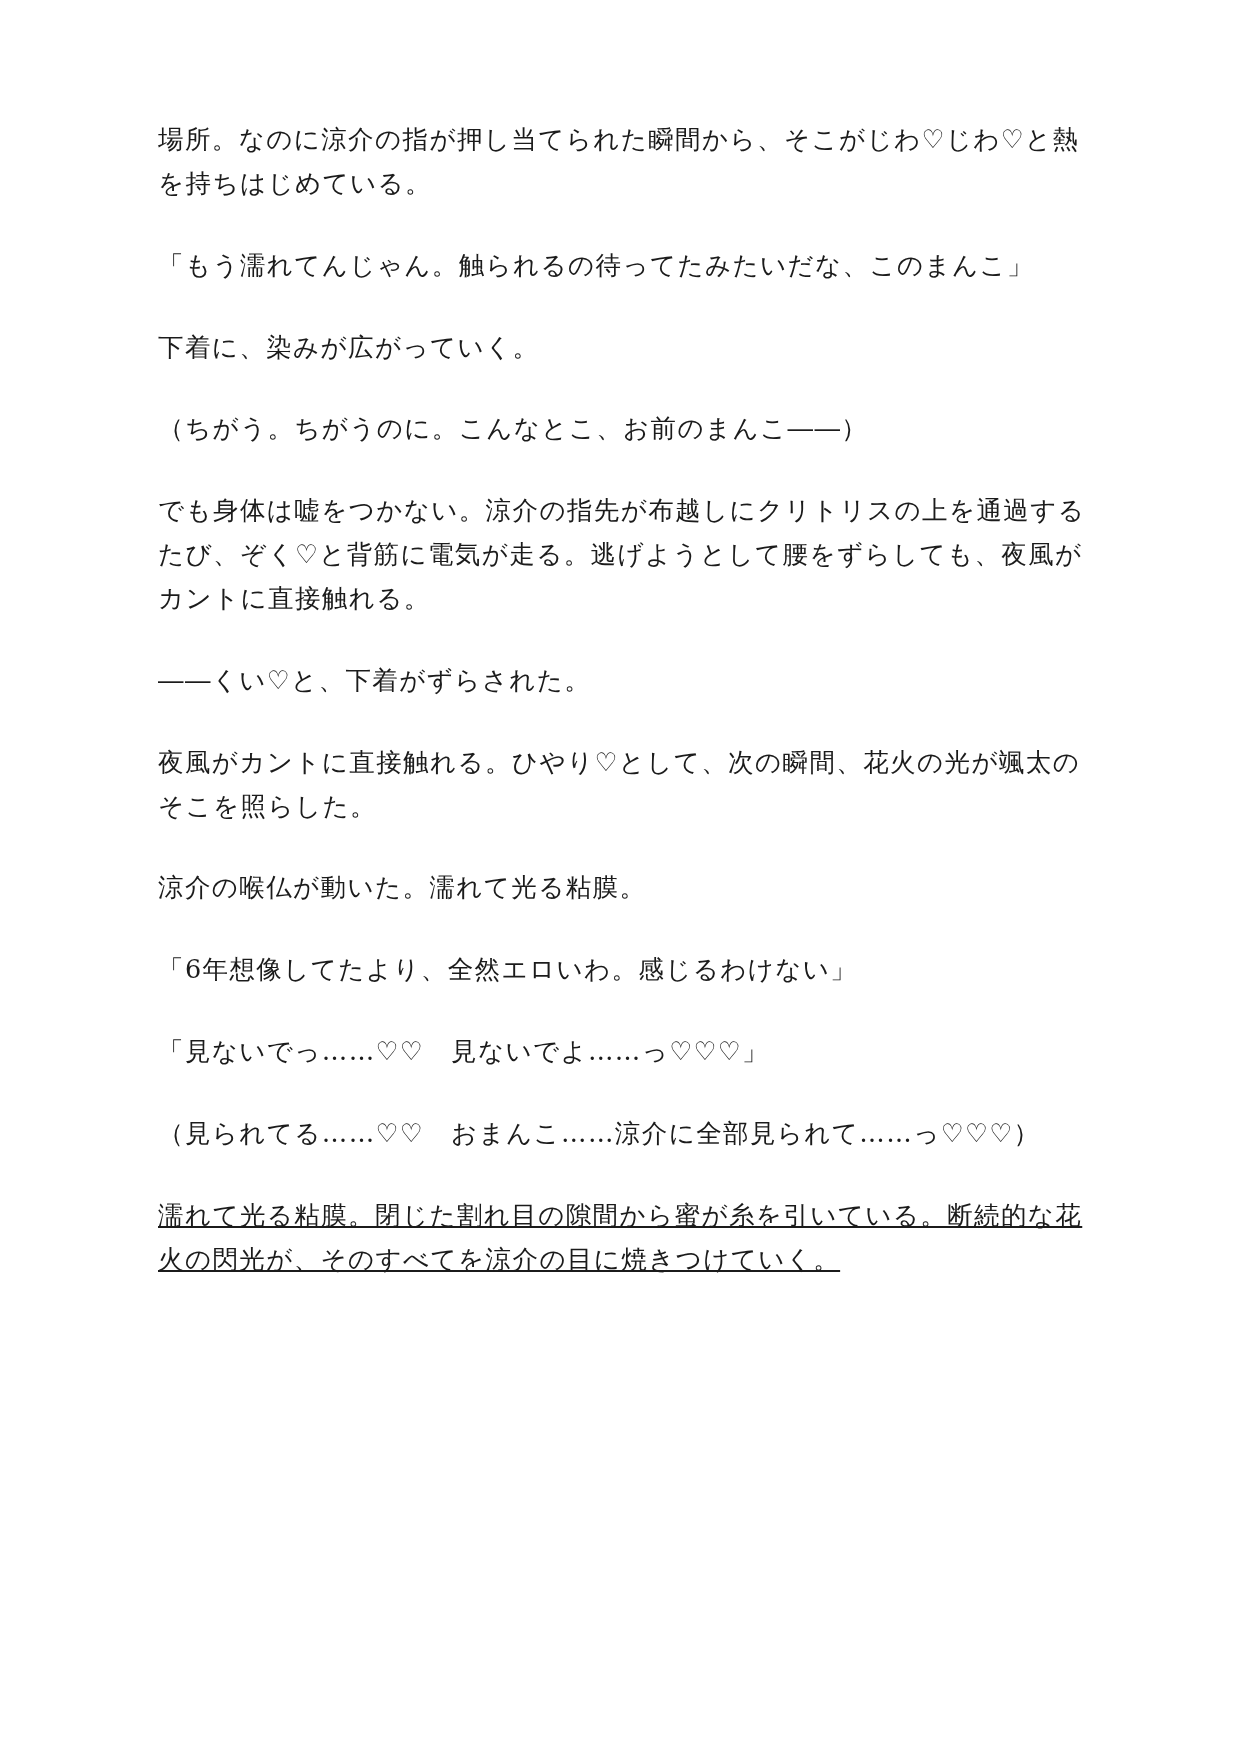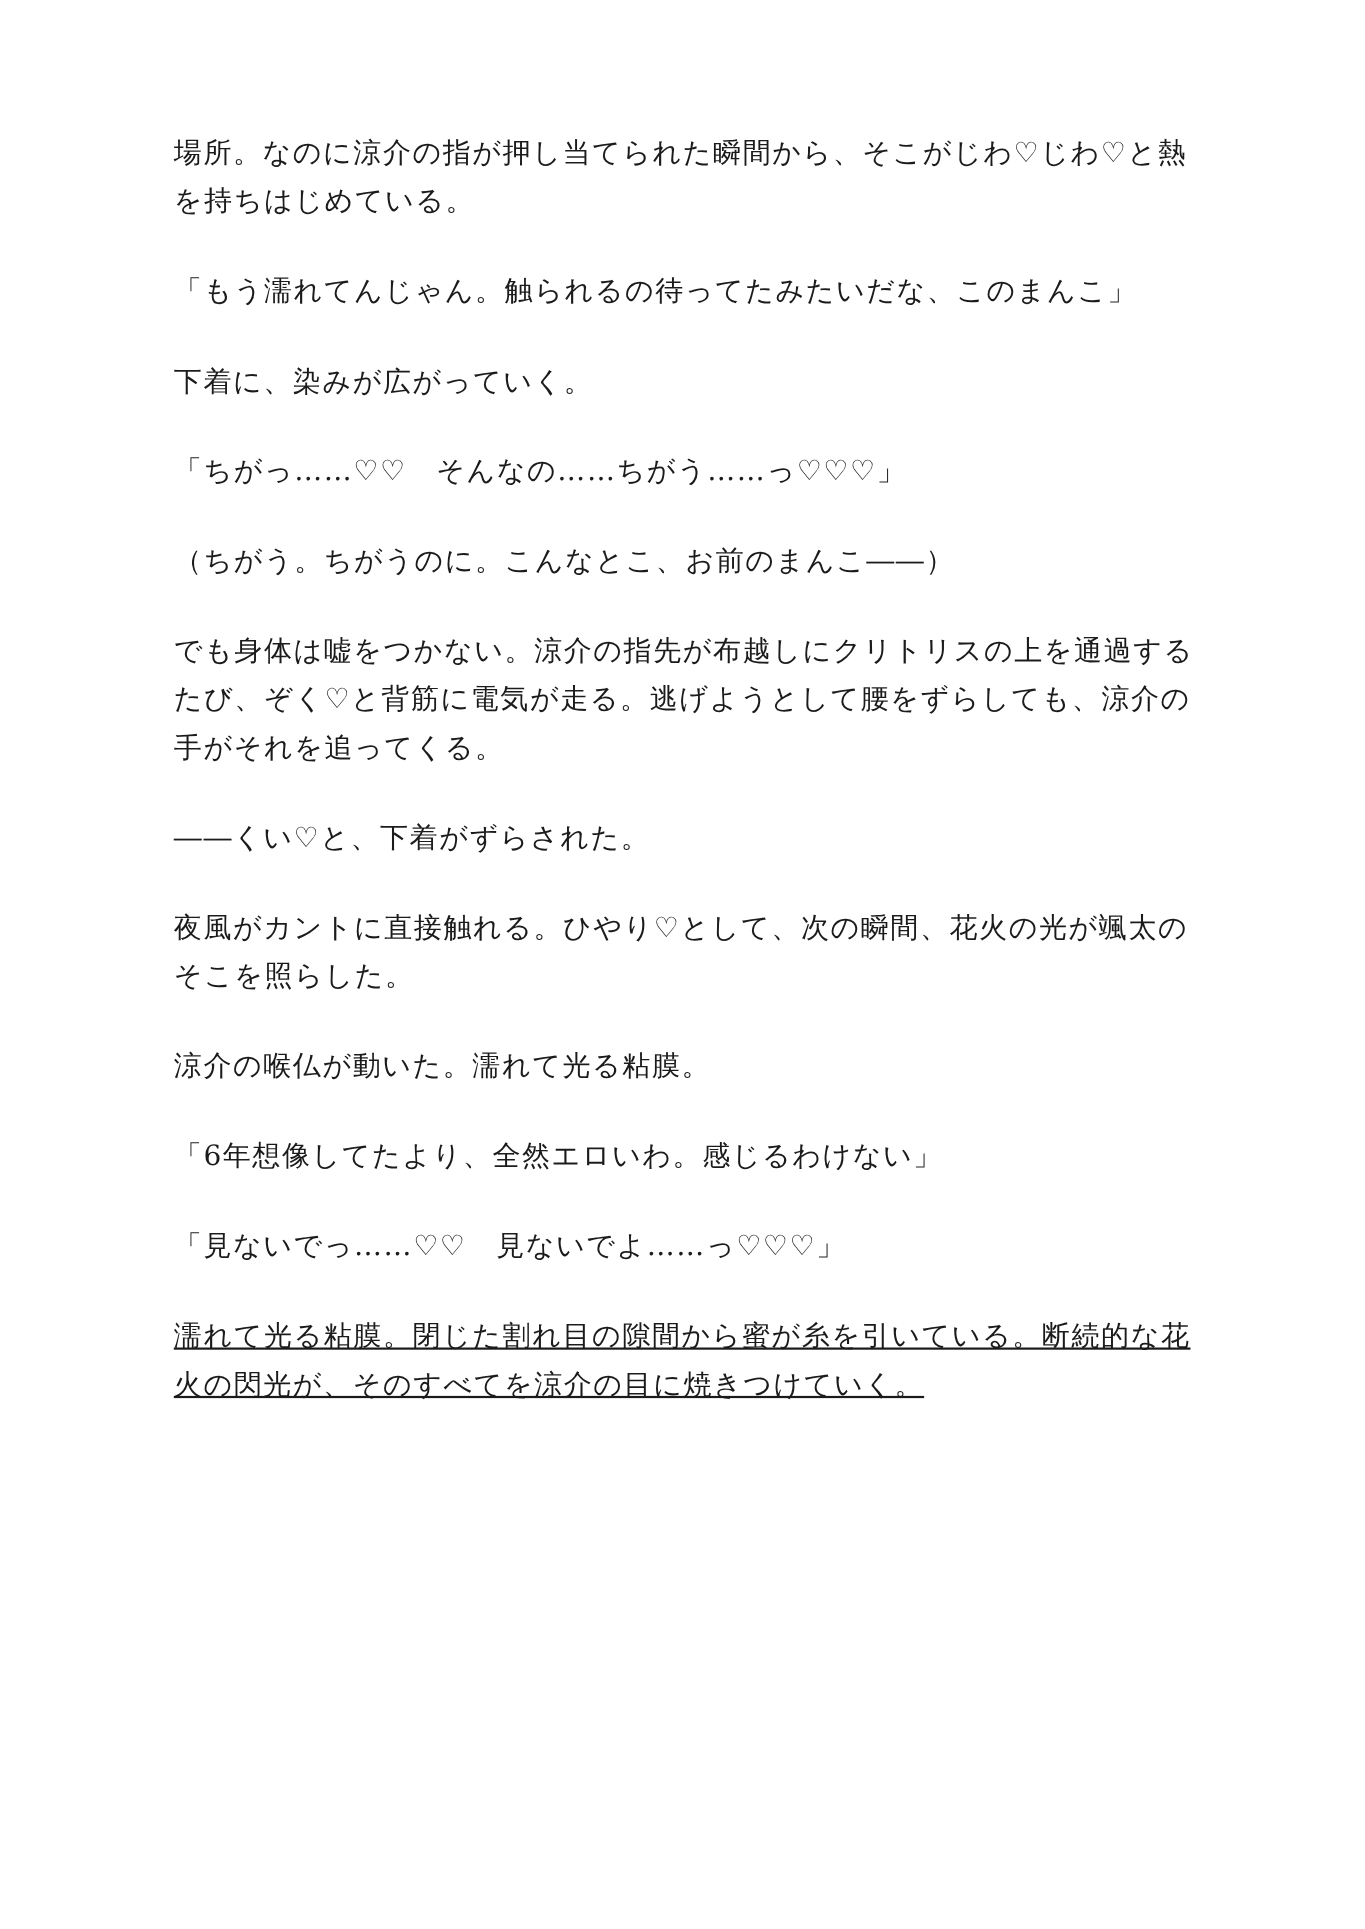--- a/index.html
+++ b/index.html
@@ -41,23 +41,23 @@
   }
 </style>
 </head>
 <body>
 
 <div class="page">
   <div class="doc-body">
     <p class="para">場所。なのに涼介の指が押し当てられた瞬間から、そこがじわ♡じわ♡と熱を持ちはじめている。</p>
     <p class="para">「もう濡れてんじゃん。触られるの待ってたみたいだな、このまんこ」</p>
     <p class="para">下着に、染みが広がっていく。</p>
-    <p class="para">「ちがっ……♡♡　そんなの……ちがう……っ♡♡♡」</p>
     <p class="para">（ちがう。ちがうのに。こんなとこ、お前のまんこ――）</p>
-    <p class="para">でも身体は嘘をつかない。涼介の指先が布越しにクリトリスの上を通過するたび、ぞく♡と背筋に電気が走る。逃げようとして腰をずらしても、涼介の手がそれを追ってくる。</p>
+    <p class="para">でも身体は嘘をつかない。涼介の指先が布越しにクリトリスの上を通過するたび、ぞく♡と背筋に電気が走る。逃げようとして腰をずらしても、夜風がカントに直接触れる。</p>
     <p class="para">――くい♡と、下着がずらされた。</p>
     <p class="para">夜風がカントに直接触れる。ひやり♡として、次の瞬間、花火の光が颯太のそこを照らした。</p>
     <p class="para">涼介の喉仏が動いた。濡れて光る粘膜。</p>
     <p class="para">「6年想像してたより、全然エロいわ。感じるわけない」</p>
     <p class="para">「見ないでっ……♡♡　見ないでよ……っ♡♡♡」</p>
+    <p class="para">（見られてる……♡♡　おまんこ……涼介に全部見られて……っ♡♡♡）</p>
     <p class="para">濡れて光る粘膜。閉じた割れ目の隙間から蜜が糸を引いている。断続的な花火の閃光が、そのすべてを涼介の目に焼きつけていく。</p>
   </div>
 </div>
 
 </body></html>

